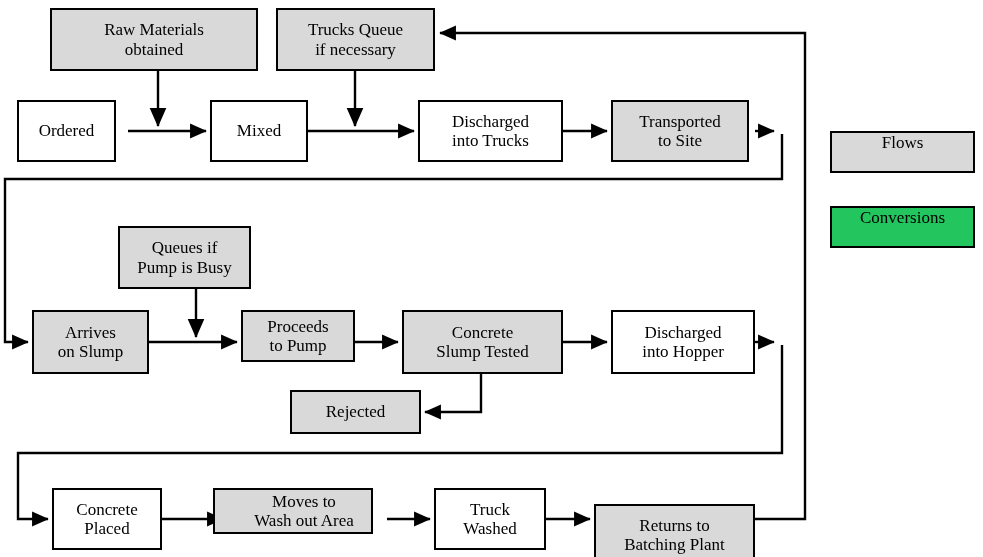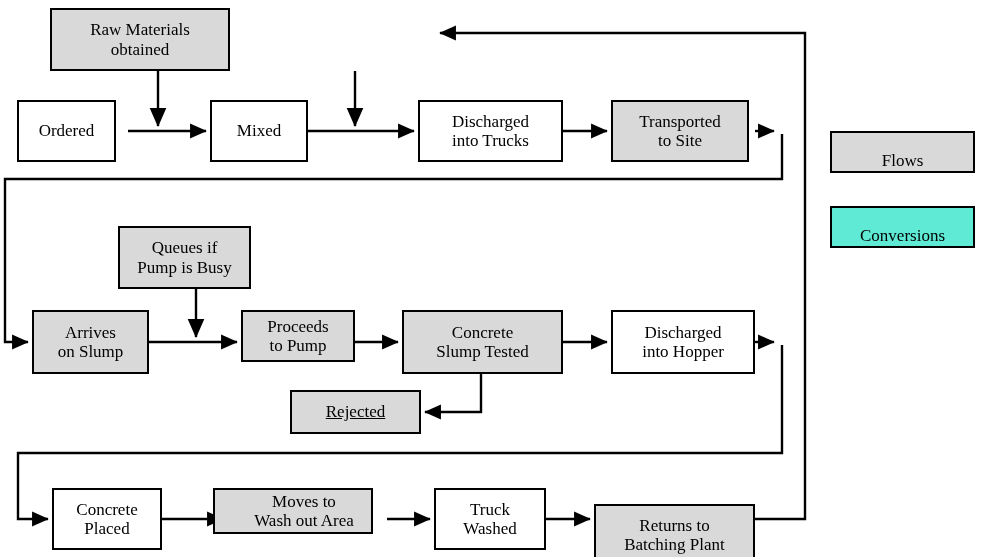--- a/index.html
+++ b/index.html
@@ -44,28 +44,28 @@
   }
   .node-label {
     display: block;
     white-space: pre-line;
   }
   .legend-box {
     position: absolute;
     box-sizing: border-box;
     border: 2px solid #000000;
     display: flex;
-    align-items: flex-end;
+    align-items: flex-start;
     justify-content: center;
     font-size: 17px;
     color: #000000;
     z-index: 3;
   }
   .legend-box.flow { background: #d9d9d9; }
-  .legend-box.conversion { background: #5eead4; }
+  .legend-box.conversion { background: #22c55e; }
 </style>
 </head>
 <body>
 
 <div id="canvas">
 
   <svg id="svg-layer" viewBox="0 0 983 557" xmlns="http://www.w3.org/2000/svg">
     <defs>
       <marker id="arrR" viewBox="0 0 10 10" refX="9.5" refY="5" markerWidth="7" markerHeight="7" orient="auto-start-reverse">
         <path d="M 0 0.6 L 10 5 L 0 9.4 z" fill="#000"></path>
@@ -106,25 +106,29 @@
       <path d="M 782 345 L 782 453 L 18 453 L 18 519 L 48 519" marker-end="url(#arrR)"></path>
 
       <path d="M 162 519 L 223 519" marker-end="url(#arrR)"></path>
       <path d="M 387 519 L 430 519" marker-end="url(#arrR)"></path>
       <path d="M 546 519 L 590 519" marker-end="url(#arrR)"></path>
 
       <path d="M 755 519 L 805 519 L 805 33 L 440 33" marker-end="url(#arrR)"></path>
     </g>
   </svg>
 
-  <div class="node flow" style="left:50px;top:8px;width:180px;height:63px;">
+  <div class="node flow" style="left:50px;top:8px;width:208px;height:63px;">
     <span class="node-label">Raw Materials
 obtained</span>
   </div>
 
+  <div class="node flow" style="left:276px;top:8px;width:159px;height:63px;">
+    <span class="node-label">Trucks Queue
+if necessary</span>
+  </div>
 
   <div class="node conversion" style="left:17px;top:100px;width:99px;height:62px;text-align:right;">
     <span class="node-label">Ordered</span>
   </div>
 
   <div class="node conversion" style="left:210px;top:100px;width:98px;height:62px;">
     <span class="node-label">Mixed</span>
   </div>
 
   <div class="node conversion" style="left:418px;top:100px;width:145px;height:62px;">
@@ -155,21 +159,21 @@
   <div class="node flow" style="left:402px;top:310px;width:161px;height:64px;">
     <span class="node-label">Concrete
 Slump Tested</span>
   </div>
 
   <div class="node conversion" style="left:611px;top:310px;width:144px;height:64px;">
     <span class="node-label">Discharged
 into Hopper</span>
   </div>
 
-  <div class="node flow" style="left:290px;top:390px;width:131px;height:44px;text-decoration:underline;">
+  <div class="node flow" style="left:290px;top:390px;width:131px;height:44px;">
     <span class="node-label">Rejected</span>
   </div>
 
   <div class="node conversion" style="left:52px;top:488px;width:110px;height:62px;">
     <span class="node-label">Concrete
 Placed</span>
   </div>
 
   <div class="node flow" style="left:213px;top:488px;width:160px;height:46px;padding-left:24px;">
     <span class="node-label">Moves to

